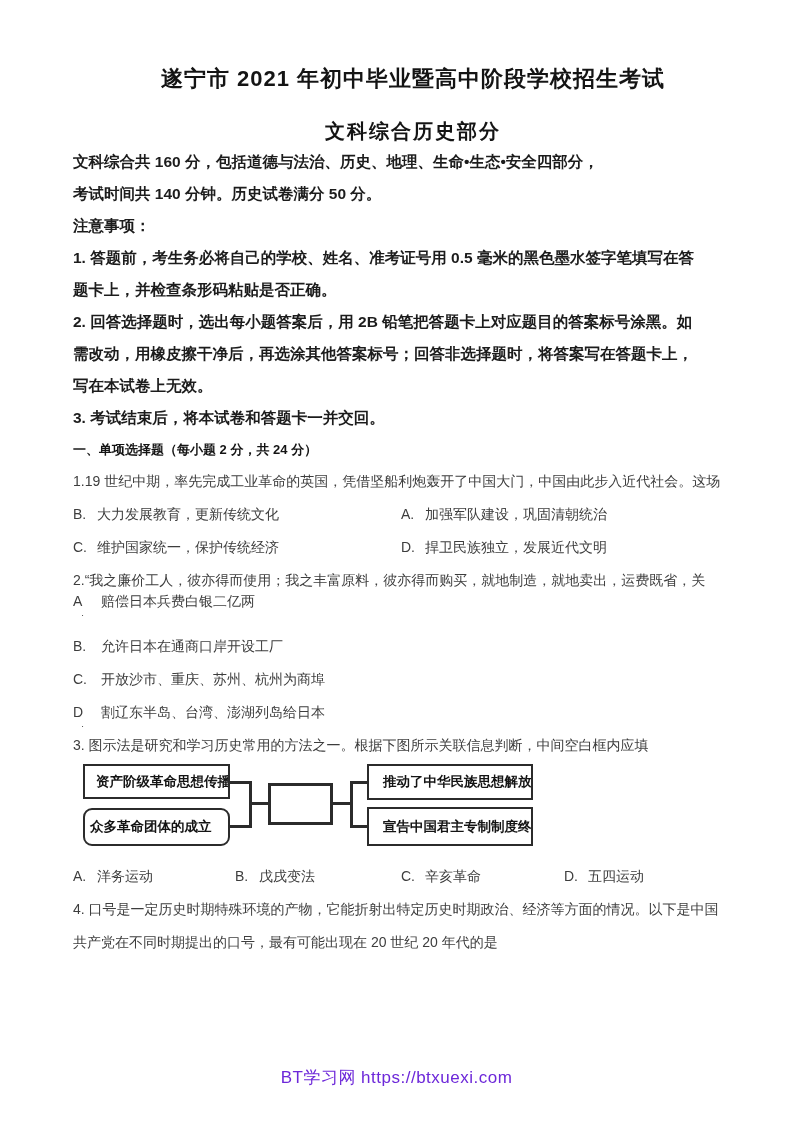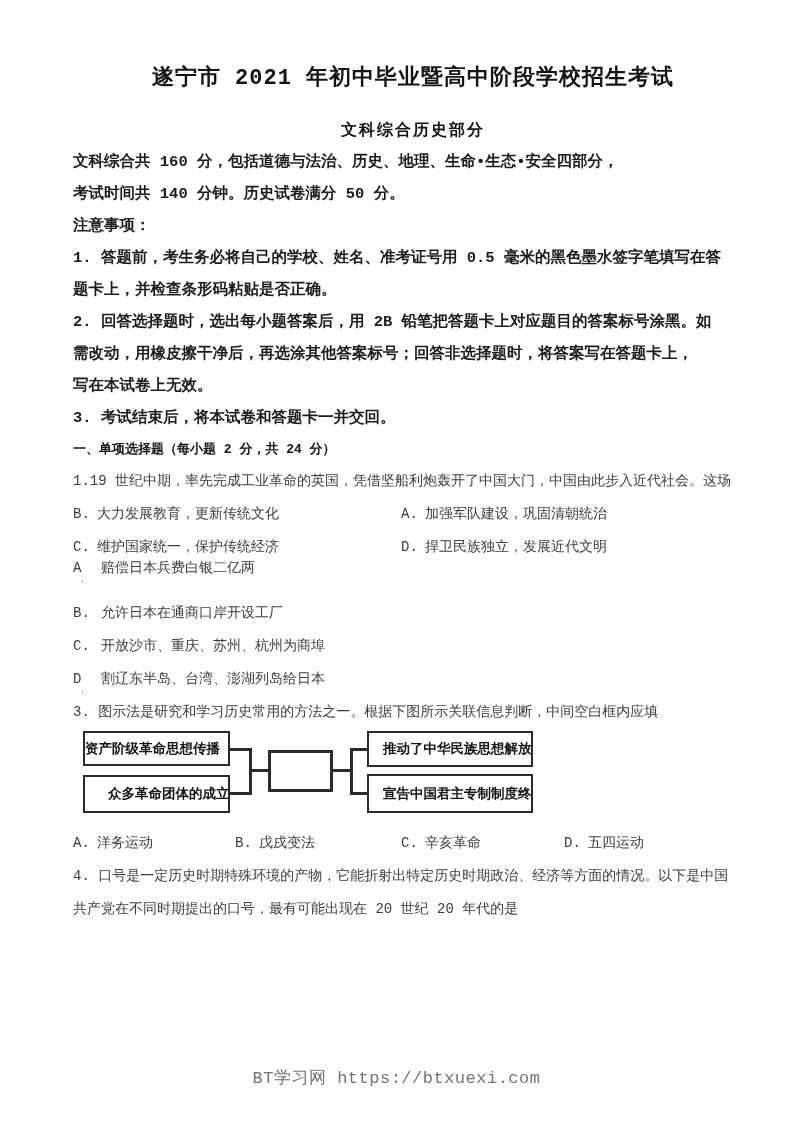--- a/index.html
+++ b/index.html
@@ -2,37 +2,37 @@
 <html><head>
 <meta charset="utf-8">
 <style>
   html,body{margin:0;padding:0;background:#ffffff;}
   .page{
     position:relative;
     width:793px;
     height:1122px;
     background:#ffffff;
     overflow:hidden;
-    font-family:Liberation Mono, monospace;
+    font-family:Liberation Sans, sans-serif;
     color:#1f1f1f;
   }
   .content{padding:0 40px 0 73px;}
   .title{
     margin:0;
     padding-top:64px;
     font-size:22px;
     line-height:30px;
     font-weight:700;
     text-align:center;
     color:#141414;
     letter-spacing:1px;
   }
   .subtitle{
     margin:22px 0 0 0;
-    font-size:16px;
+    font-size:20px;
     line-height:30px;
     font-weight:700;
     text-align:center;
     color:#141414;
     letter-spacing:2px;
   }
   .bold-block{
     font-weight:700;
     font-size:15.5px;
     color:#1c1c1c;
@@ -111,21 +111,21 @@
     position:absolute;
     background:#2b2b2b;
   }
   .footer{
     position:absolute;
     top:1066px;
     left:0;
     width:100%;
     text-align:center;
     font-size:17px;
-    color:#737373;
+    color:#6d28d9;
     letter-spacing:0.5px;
   }
 </style>
 </head>
 <body>
 
 <div class="page">
   <div class="content">
 
     <h1 class="title">遂宁市 2021 年初中毕业暨高中阶段学校招生考试</h1>
@@ -159,20 +159,21 @@
           <div class="opt">
             <span class="ol">C.</span><span>维护国家统一，保护传统经济</span>
           </div>
           <div class="opt">
             <span class="ol">D.</span><span>捍卫民族独立，发展近代文明</span>
           </div>
         </div>
       </div>
 
       <div>
+        <div class="qline">2.“我之廉价工人，彼亦得而使用；我之丰富原料，彼亦得而购买，就地制造，就地卖出，运费既省，关</div>
         <div class="q2-opts">
           <div class="opt-row">
             <span class="ol">A</span><span>赔偿日本兵费白银二亿两</span>
             <span class="stray">．</span>
           </div>
           <div class="opt-row">
             <span class="ol">B.</span><span>允许日本在通商口岸开设工厂</span>
           </div>
           <div class="opt-row">
             <span class="ol">C.</span><span>开放沙市、重庆、苏州、杭州为商埠</span>
@@ -181,22 +182,22 @@
             <span class="ol">D</span><span>割辽东半岛、台湾、澎湖列岛给日本</span>
             <span class="stray">．</span>
           </div>
         </div>
       </div>
 
       <div>
         <div class="qline">3. 图示法是研究和学习历史常用的方法之一。根据下图所示关联信息判断，中间空白框内应填</div>
 
         <div class="diagram">
-          <div class="dbox" style="left:10px; top:0; width:147px; height:35px; padding-left:0;">资产阶级革命思想传播</div>
-          <div class="dbox" style="left:10px; top:44px; width:147px; height:38px; padding-left:23px;">众多革命团体的成立</div>
+          <div class="dbox" style="left:10px; top:0; width:147px; height:35px; padding-left:11px;">资产阶级革命思想传播</div>
+          <div class="dbox" style="left:10px; top:44px; width:147px; height:38px; padding-left:5px;border-radius:9px;">众多革命团体的成立</div>
           <div class="dbox dbox-center" style="left:195px; top:19px; width:65px; height:42px;"></div>
           <div class="dbox" style="left:294px; top:0; width:166px; height:36px; padding-left:14px;">推动了中华民族思想解放</div>
           <div class="dbox" style="left:294px; top:43px; width:166px; height:39px; padding-left:14px;">宣告中国君主专制制度终结</div>
 
           <div class="dline" style="left:157px; top:17px; width:22px; height:3px;"></div>
           <div class="dline" style="left:157px; top:61px; width:22px; height:3px;"></div>
           <div class="dline" style="left:176px; top:17px; width:3px; height:47px;"></div>
           <div class="dline" style="left:179px; top:38px; width:16px; height:3px;"></div>
           <div class="dline" style="left:260px; top:38px; width:19px; height:3px;"></div>
           <div class="dline" style="left:277px; top:17px; width:3px; height:47px;"></div>

